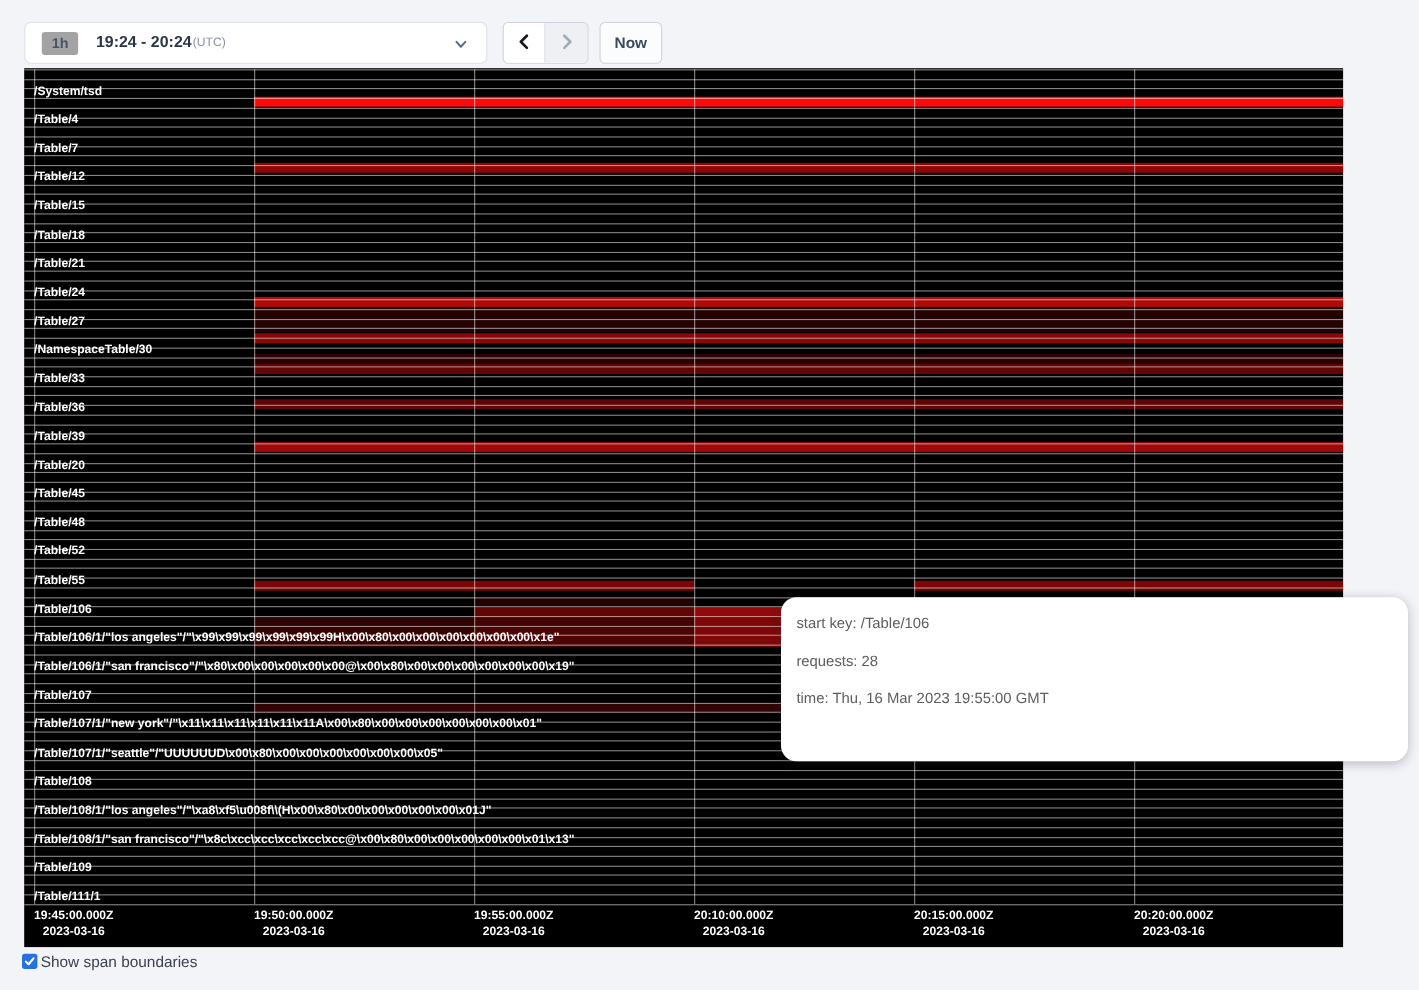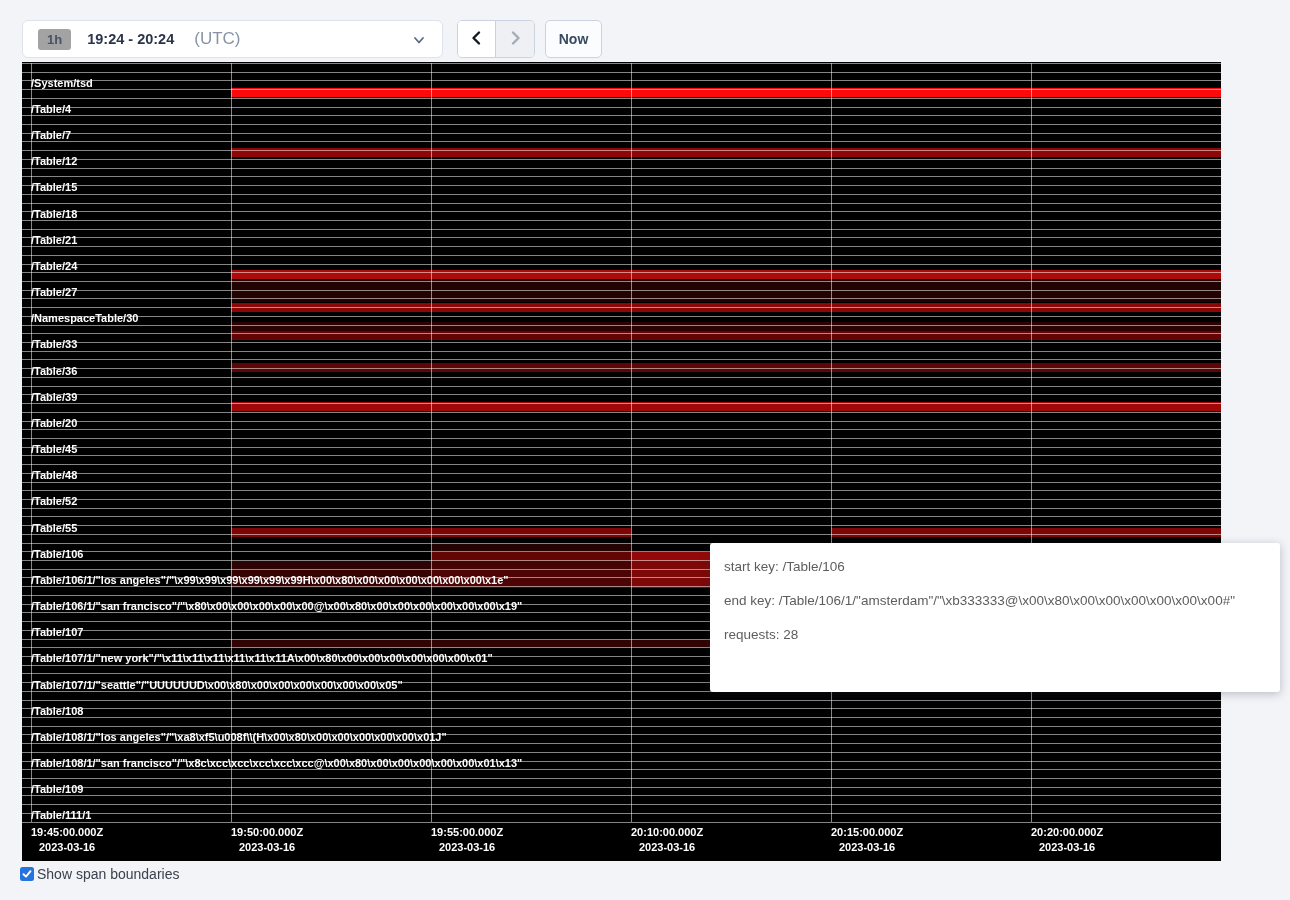--- a/index.html
+++ b/index.html
@@ -11,21 +11,21 @@
   .time-selector {
     position:absolute; left:22px; top:20px; width:421px; height:38px;
     background:#ffffff; border:1px solid #dde2ec; border-radius:6px;
     display:flex; align-items:center; cursor:pointer;
   }
   .range-badge {
     margin-left:15px; background:#a3a3a3; color:#475366; font-weight:700;
     font-size:13px; padding:3px 9px; border-radius:3px;
   }
   .range-text { margin-left:16px; font-weight:700; font-size:14.5px; color:#2c3548;text-align:center; }
-  .range-suffix { margin-left:20px; font-size:17px; color:#8893a7; }
+  .range-suffix { margin-left:1px; font-size:11px; color:#8893a7; }
   .selector-caret { position:absolute; right:16px; top:12px; width:14px; height:14px; color:#5a6b87; }
 
   .arrow-group {
     position:absolute; left:457px; top:20px; width:78px; height:38px;
     border:1px solid #ccd3e0; border-radius:5px; display:flex; overflow:hidden; background:#fff;
   }
   .arrow-btn { width:39px; height:100%; display:flex; align-items:center; justify-content:center; border:none; background:transparent; cursor:pointer; }
   .arrow-btn.prev { color:#14181f; border-right:1px solid #ccd3e0; background:#ffffff; }
   .arrow-btn.next { color:#a4abb8; background:#eef0f4; cursor:default; }
 
@@ -45,21 +45,21 @@
   .vline { position:absolute; top:1px; width:1px; height:759px; background:rgba(255,255,255,0.52); }
   .row-label {
     position:absolute; left:9px; color:#ffffff; font-size:11px; font-weight:700;
     white-space:nowrap; line-height:12px; letter-spacing:0;
   }
   .axis-tick { position:absolute; top:763px; color:#ffffff; font-size:11px; font-weight:700; line-height:15px; white-space:nowrap;text-align:center; }
 
   
   .kv-tooltip {
     position:absolute; left:710px; top:543px; width:570px; height:149px;
-    background:#ffffff; border-radius:3px; box-shadow:0 2px 10px rgba(40,40,60,0.28);
+    background:#ffffff; border-radius:14px; box-shadow:0 2px 10px rgba(40,40,60,0.28);
     padding:7px 0 0 14px; overflow:hidden;
   }
   .kv-tooltip p { font-size:13.5px; color:#5d5d5d; line-height:34px; white-space:nowrap; }
 
   
   .footer-row { position:absolute; left:20px; top:866px; display:flex; align-items:center; }
   .checkbox {
     width:14px; height:14px; background:#2673e0; border-radius:2.5px;
     display:flex; align-items:center; justify-content:center; cursor:pointer; flex:none;
   }
@@ -277,22 +277,22 @@
         </div>
         <div class="axis-tick" style="left: 1009px;">
           <div>20:20:00.000Z</div>
           <div>2023-03-16</div>
         </div>
       </div>
   </div>
 
   <div class="kv-tooltip" id="tooltip">
       <p>start key: /Table/106</p>
-      <p>end key: /Table/106/1/"amsterdam"/"\xb333333@\x00\x80\x00\x00\x00\x00\x00\x00#"</p>
       <p>requests: 28</p>
+      <p>time: Thu, 16 Mar 2023 19:55:00 GMT</p>
     </div>
 
   <div class="footer-row">
     <span class="checkbox" id="span-checkbox" role="checkbox" aria-checked="true" style="background: rgb(38, 115, 224);">
       <svg width="10" height="10" viewBox="0 0 10 10">
           <polyline points="1.5,5.2 4,7.6 8.5,2.2" fill="none" stroke="#ffffff" stroke-width="1.9" stroke-linecap="round" stroke-linejoin="round"></polyline>
         </svg>
     </span>
     <span class="checkbox-label">Show span boundaries</span>
   </div>

